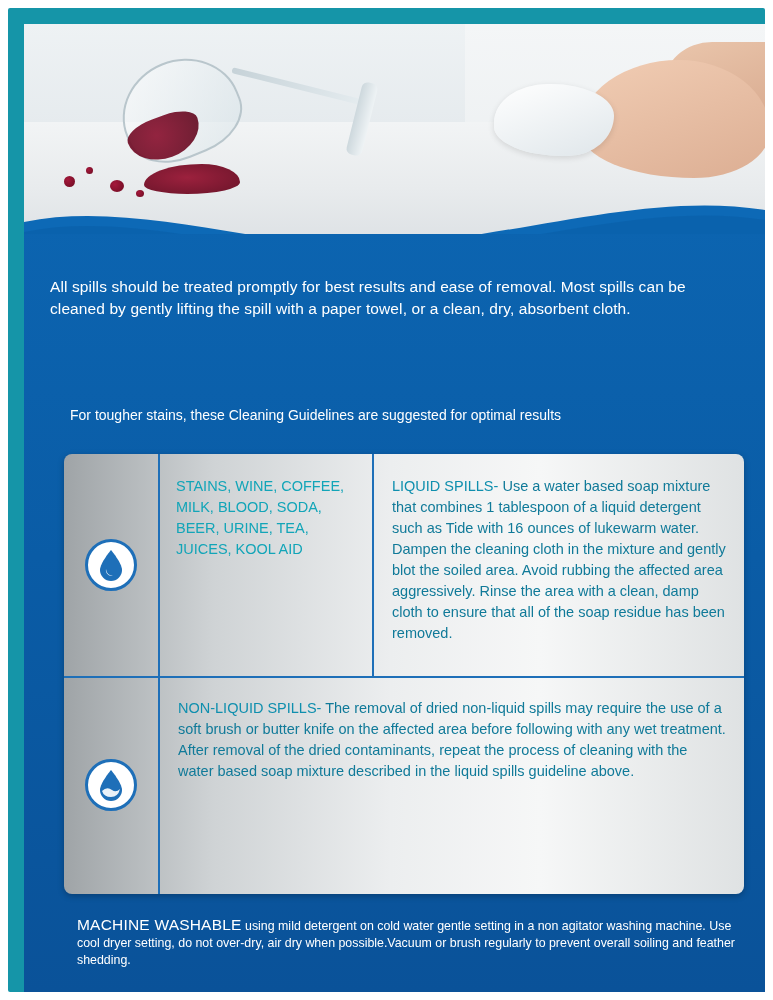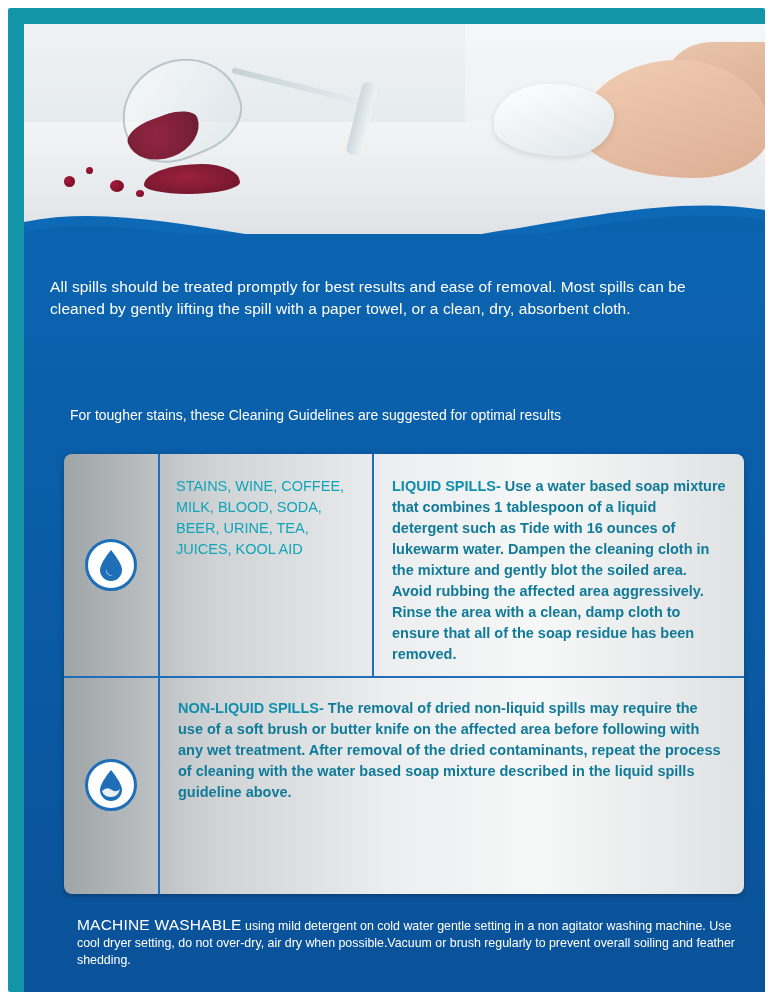--- a/index.html
+++ b/index.html
@@ -186,21 +186,20 @@
     border-right: 2px solid #1e6fb8;
   }
   .cell-stains {
     width: 214px;
     border-right: 2px solid #1e6fb8;
     padding: 22px 12px 12px 16px;
   }
   .cell-desc {
     flex: 1;
     padding: 22px 18px 12px 18px;
-    font-weight: bold;
   }
   .stain-text {
     color: #12a5b8;
     font-size: 14.5px;
     line-height: 21px;
   }
   .desc-text {
     color: #107a99;
     font-size: 14.5px;
     line-height: 21px;

